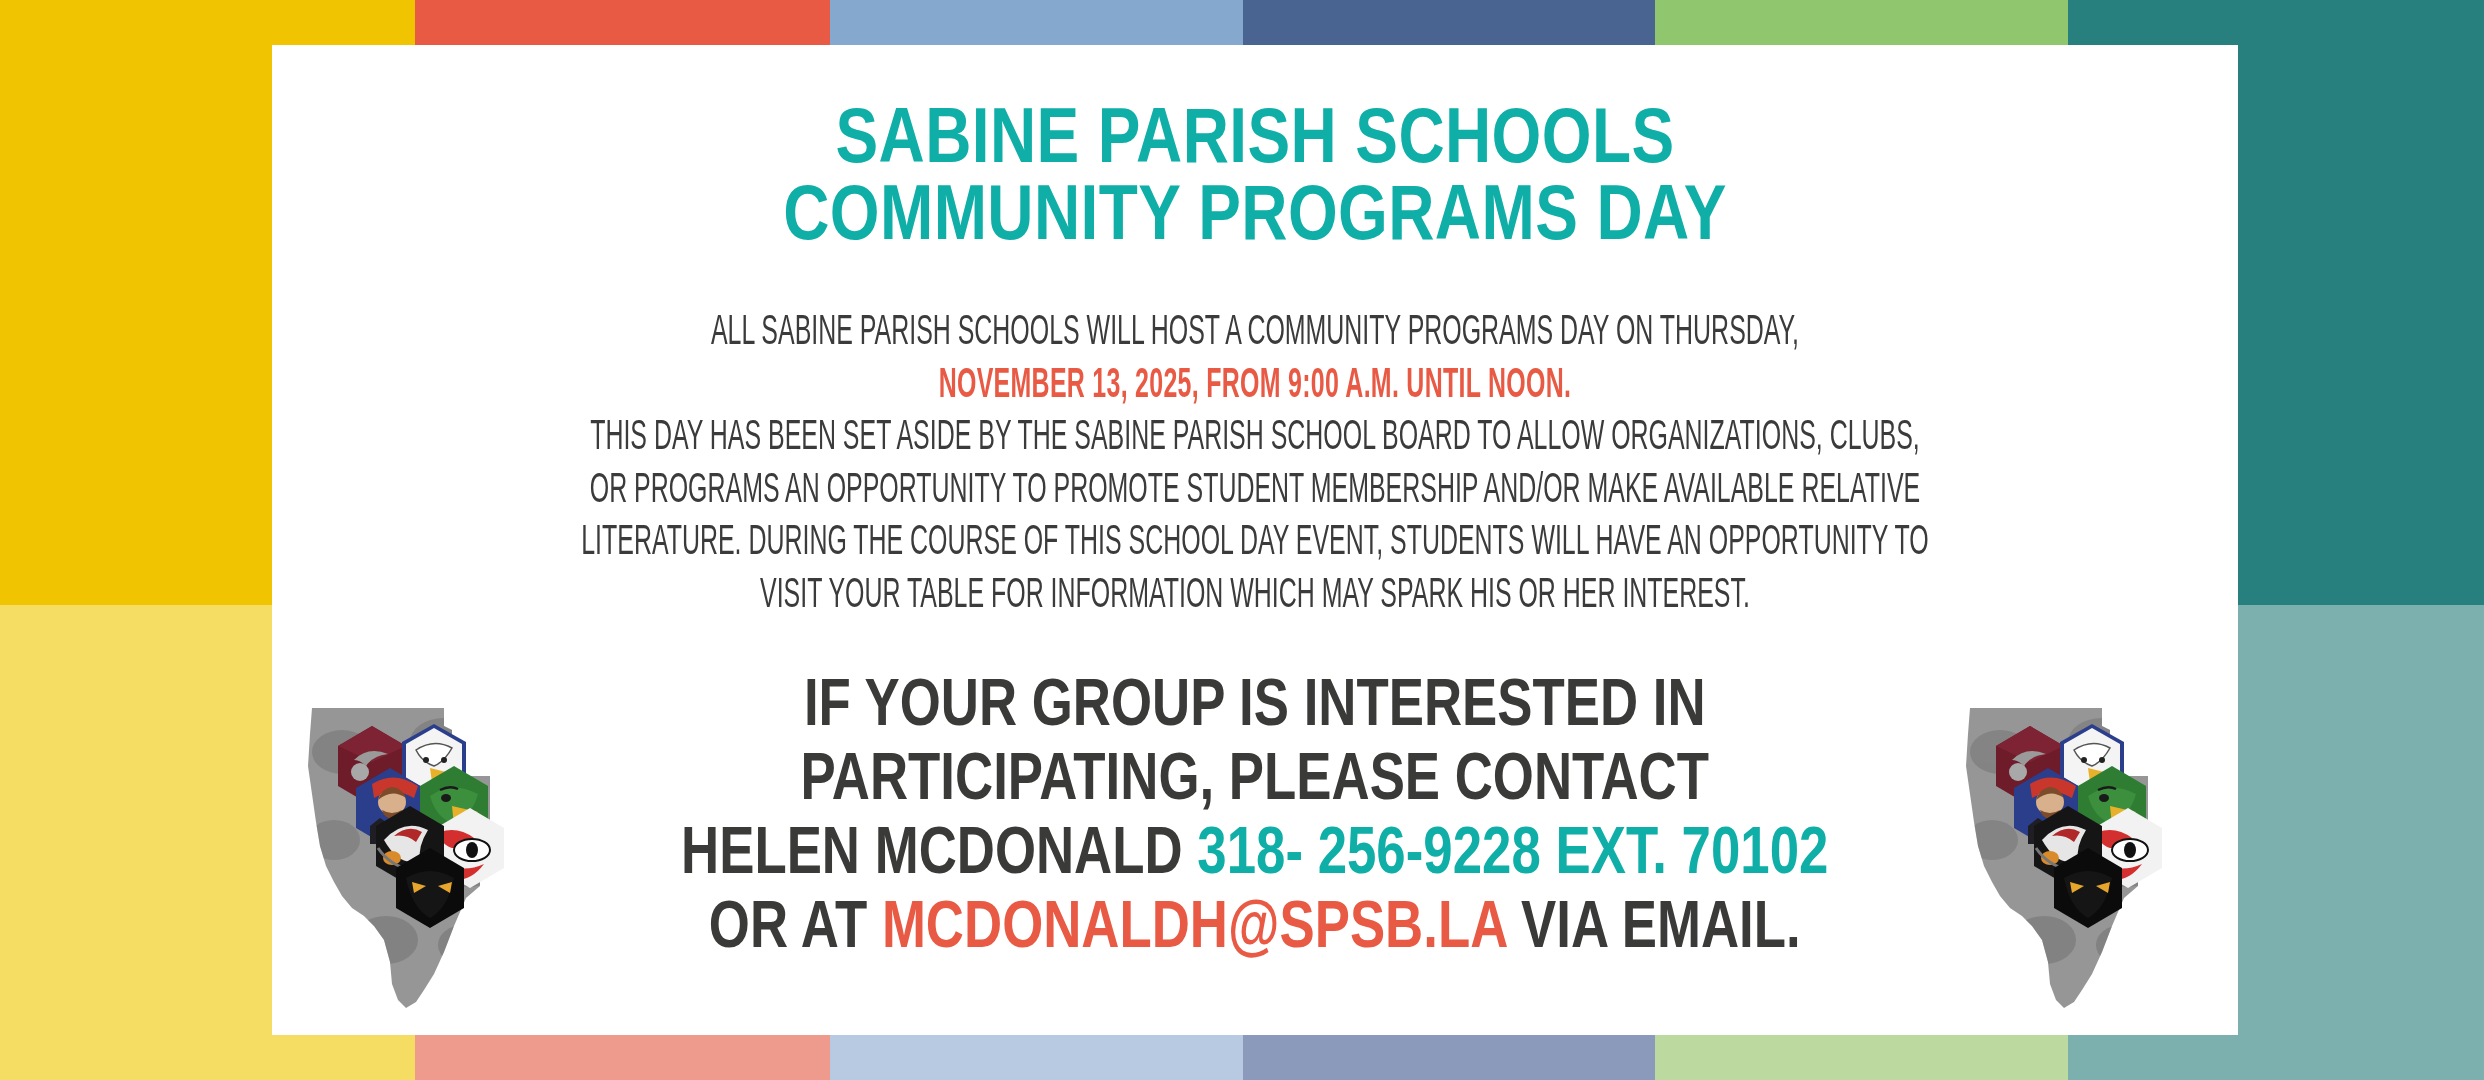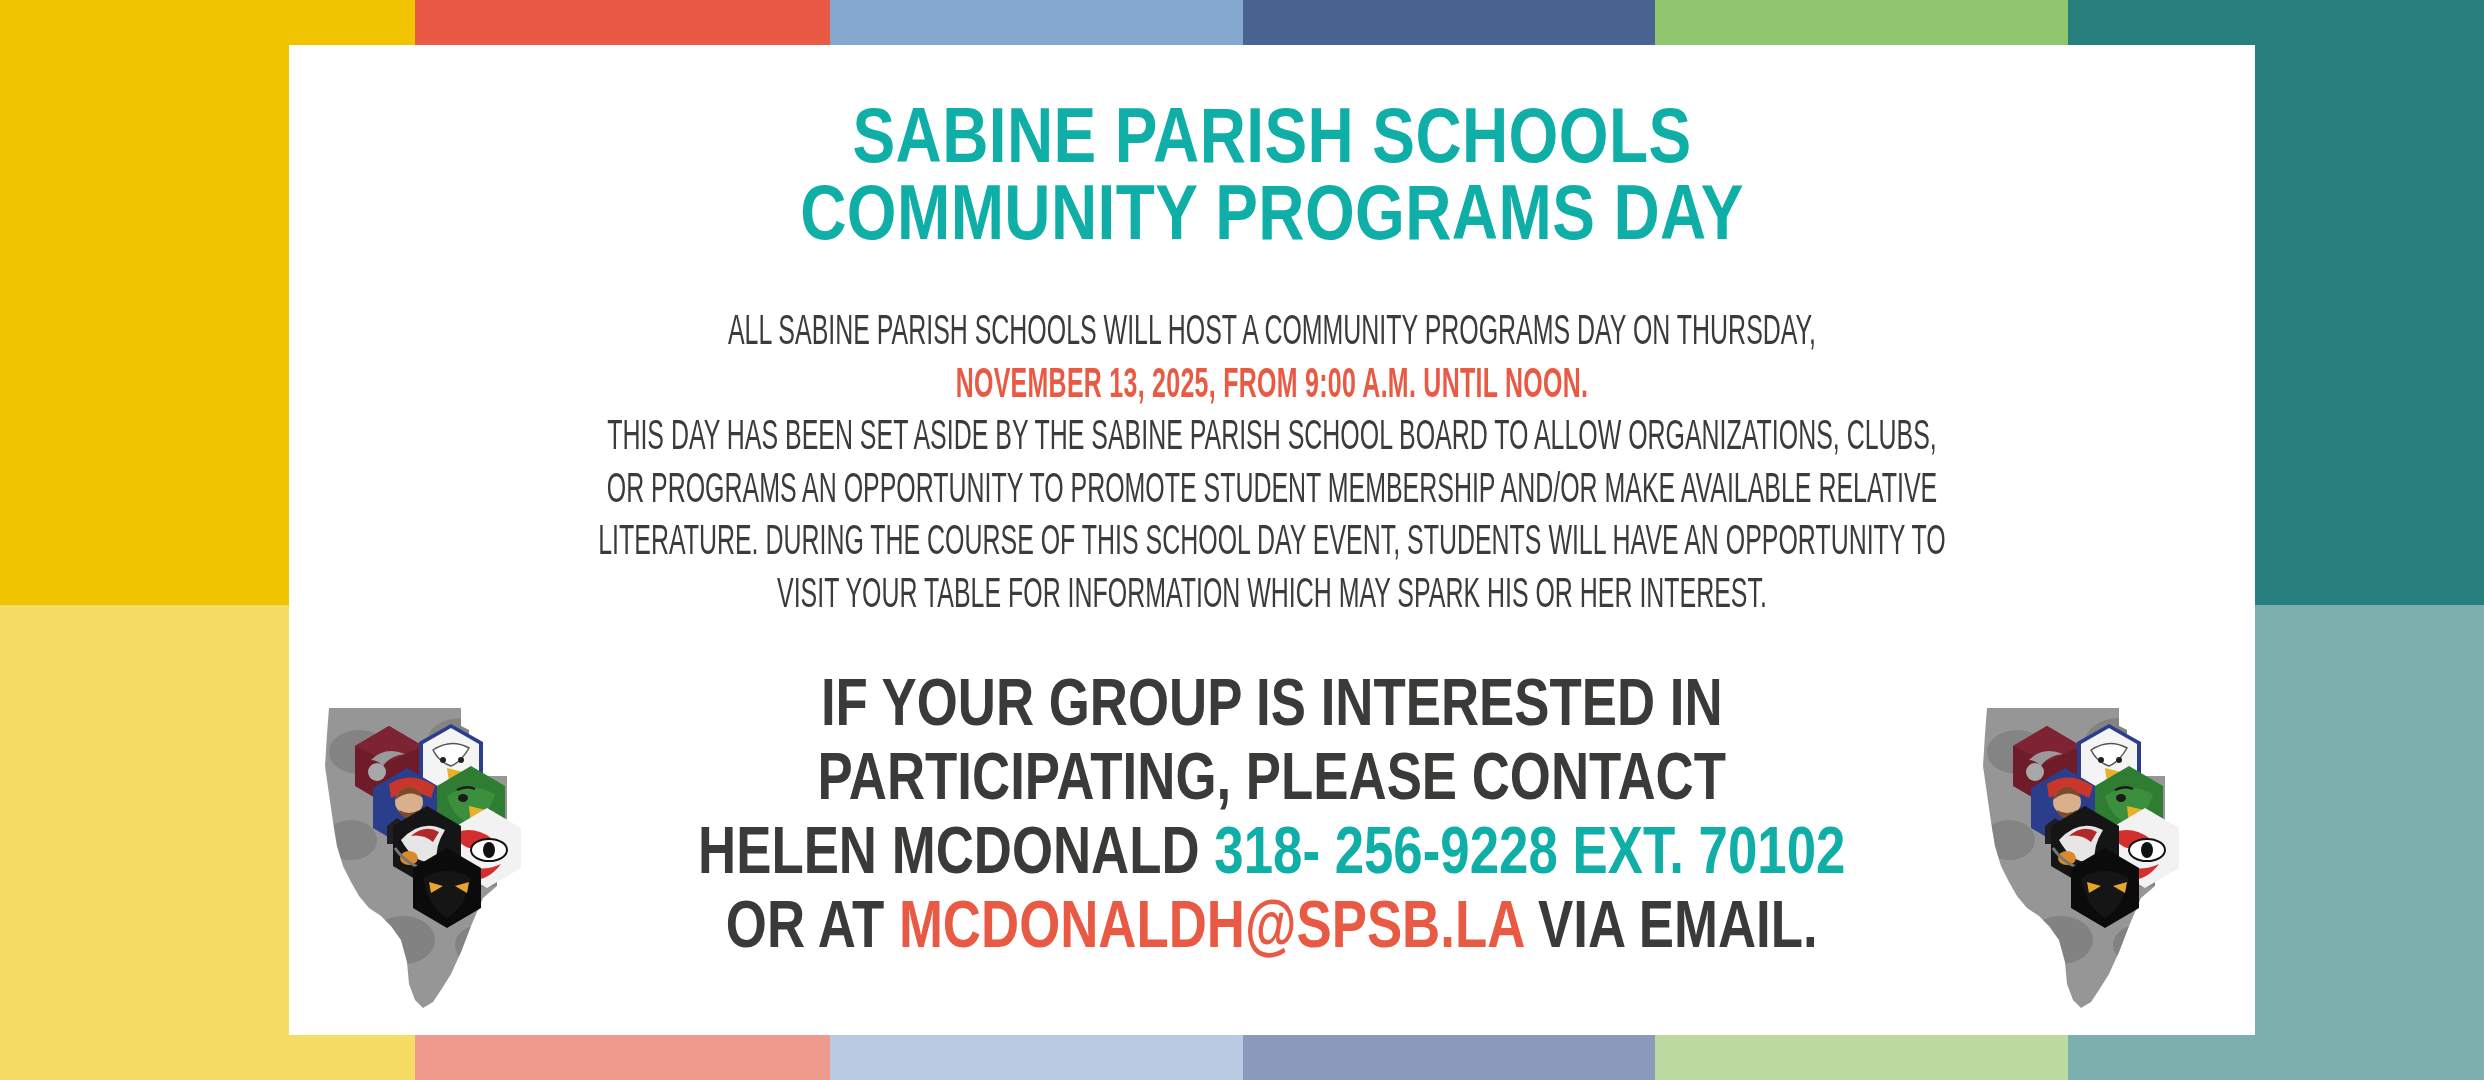--- a/index.html
+++ b/index.html
@@ -22,21 +22,21 @@
     flex-direction:column;
   }
   .stripe-row { display:flex; width:100%; }
   .stripe-row.top    { height:605px; }
   .stripe-row.bottom { height:475px; }
   .stripe-cell { height:100%; }
 
   
   .card {
     position:absolute;
-    left:289px; top:45px;
+    left:272px; top:45px;
     width:1966px; height:990px;
     background:#ffffff;
     z-index:5;
   }
 
   .card-inner {
     position:relative;
     width:100%; height:100%;
     padding:30px 40px 0 40px;
   }

